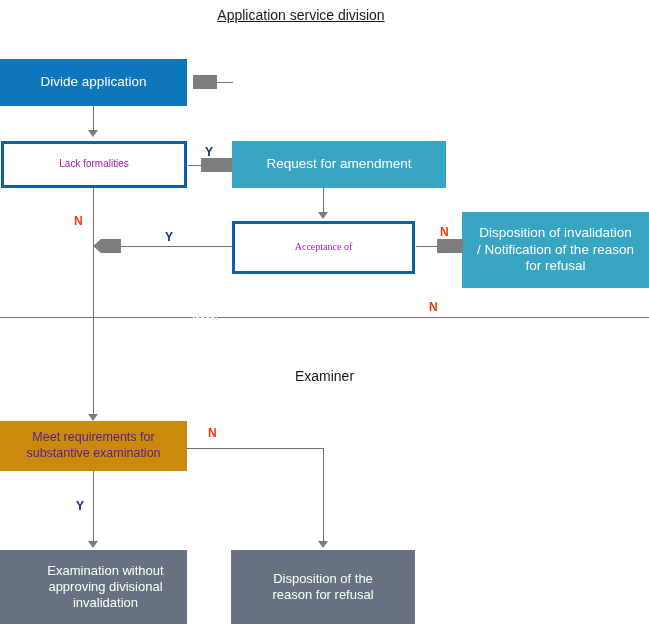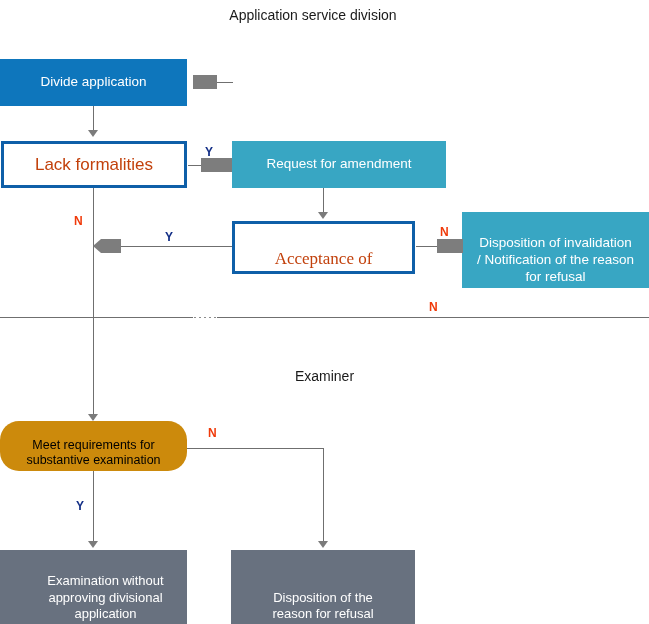--- a/index.html
+++ b/index.html
@@ -13,31 +13,31 @@
     position: relative;
     width: 649px; height: 624px;
     background: #ffffff;
   }
 
   
   .node {
     position: absolute;
     display: flex;
     align-items: center;
-    justify-content: flex-end;
+    justify-content: center;
     text-align: center;
     line-height: 1.25;
     padding: 2px 6px;
   }
   .node .label { display: block; width: 100%; }
 
   .node-blue   { background: #0E76BC; color: #ffffff; font-size: 13.5px; }
-  .node-white  { background: #ffffff; color: #c2410c; border: 3px solid #0E5FA8; font-size: 17px; }
+  .node-white  { background: #ffffff; color: #a21caf; border: 3px solid #0E5FA8; font-size: 10px; }
   .node-teal   { background: #38A6C3; color: #ffffff; font-size: 13.5px; }
-  .node-orange { background: #CC8A0C; color: #000000; font-size: 12.5px; border-radius: 19px; }
+  .node-orange { background: #CC8A0C; color: #4c1d95; font-size: 12.5px; }
   .node-slate  { background: #68717F; color: #ffffff; font-size: 13px; }
 
   
   .section-title {
     position: absolute;
     font-size: 14px;
     color: #1a1a1a;
     text-align: center;
     white-space: nowrap;
   }
@@ -106,21 +106,21 @@
     white-space: nowrap;
   }
   .branch-y { color: #122E86; }
   .branch-n { color: #F03A0A; }
 </style>
 </head>
 <body>
 
 <div id="canvas">
 
-  <div class="section-title" style="left:16px; top:7px; width:594px;">Application service division</div>
+  <div class="section-title" style="left:4px; top:7px; width:594px;text-decoration:underline;">Application service division</div>
 
   <div class="section-title" style="left:0; top:368px; width:649px;">Examiner</div>
 
   <div class="node node-blue" style="left:0px; top:59px; width:187px; height:47px;">
     <span class="label">Divide application</span>
   </div>
 
 
   <div class="hline" style="left:216px; top:82px; width:17px;"></div>
   <div class="stub" style="left:193px; top:75px; width:24px; height:14px;"></div>
@@ -183,21 +183,21 @@
   <div class="arrow-down" style="left:318px; top:541px;"></div>
   <div class="branch-label branch-n" style="left:208px; top:427px;">N</div>
 
   <div class="vline" style="left:93px; top:471px; height:72px;"></div>
   <div class="arrow-down" style="left:88px; top:541px;"></div>
   <div class="branch-label branch-y" style="left:76px; top:500px;">Y</div>
 
   <div class="node node-slate" style="left:0px; top:550px; width:187px; height:74px; flex-direction:column;padding-left:30px;">
     <span class="label">Examination without</span>
     <span class="label">approving divisional</span>
-    <span class="label">application</span>
+    <span class="label">invalidation</span>
   </div>
 
   <div class="node node-slate" style="left:231px; top:550px; width:184px; height:74px; flex-direction:column;">
     <span class="label">Disposition of the</span>
     <span class="label">reason for refusal</span>
   </div>
 
 </div>
 
 </body></html>

